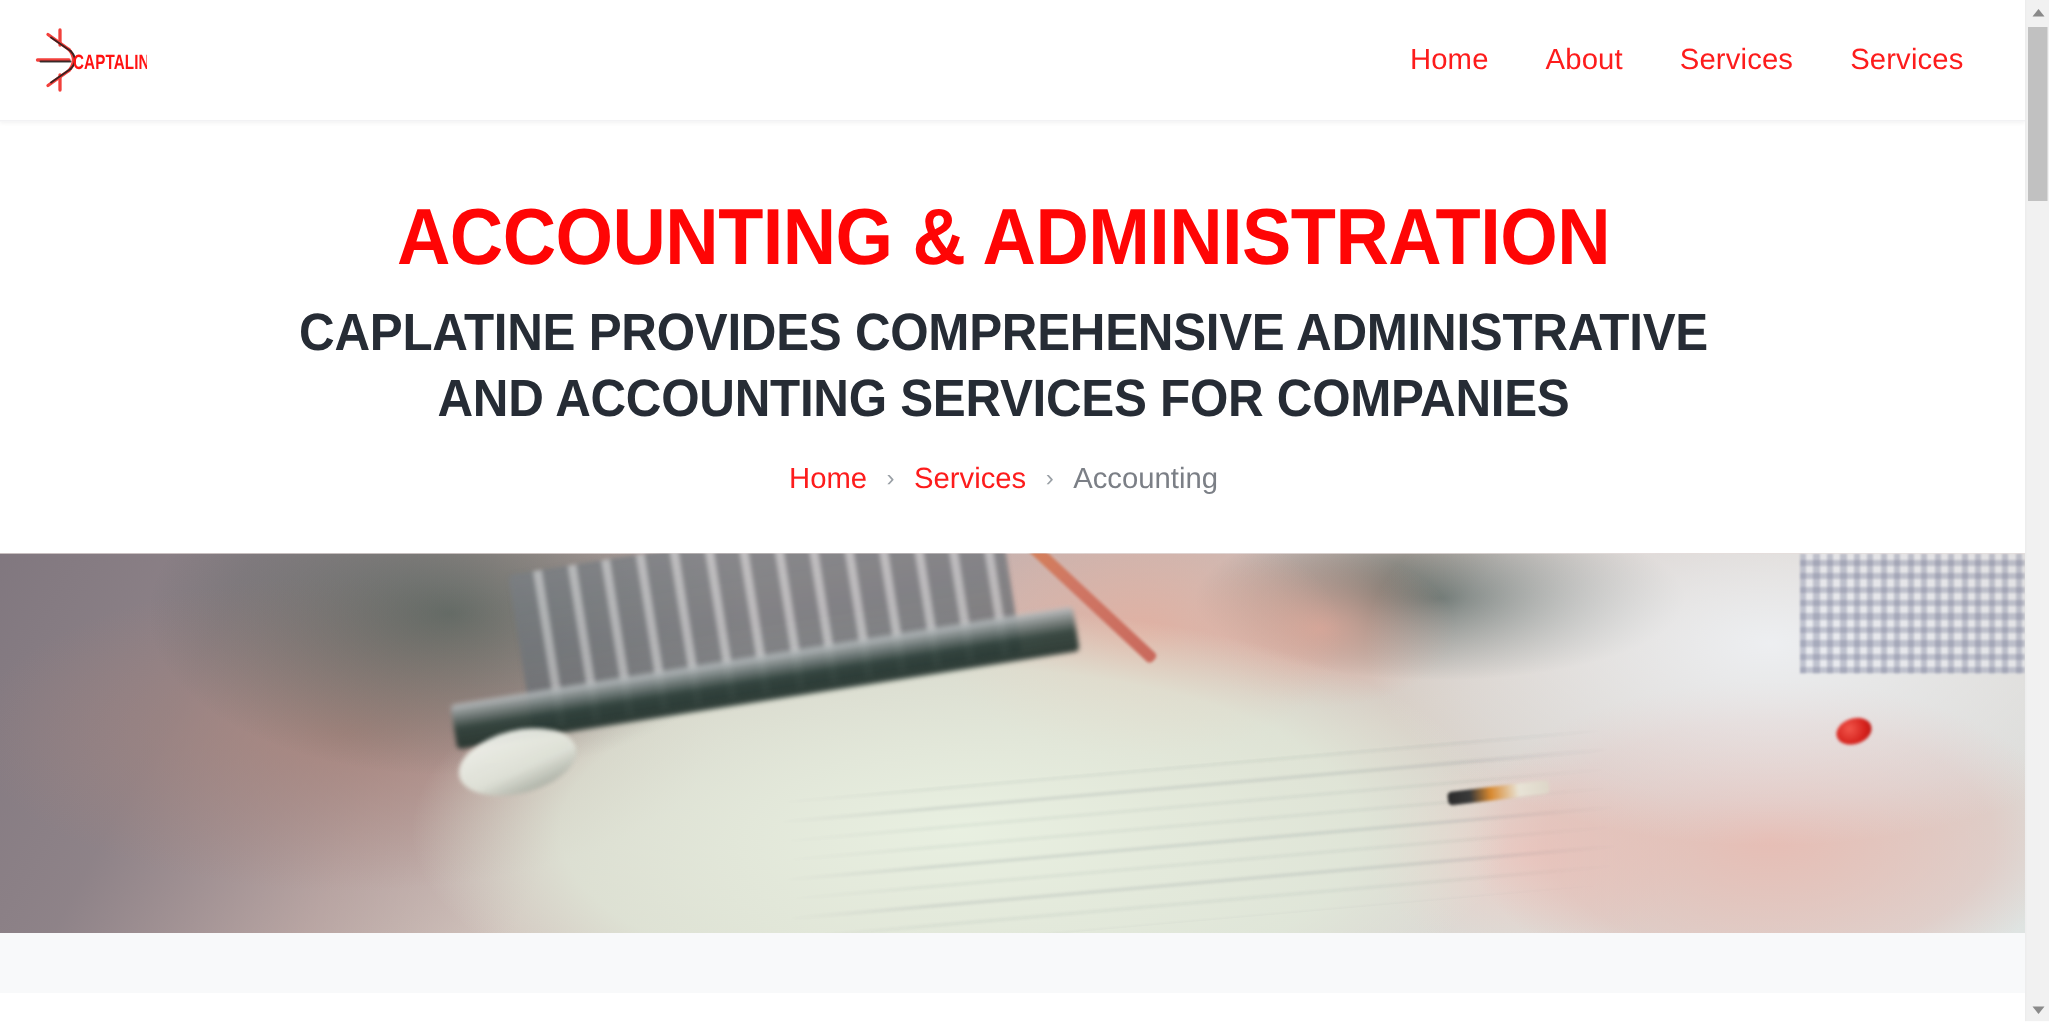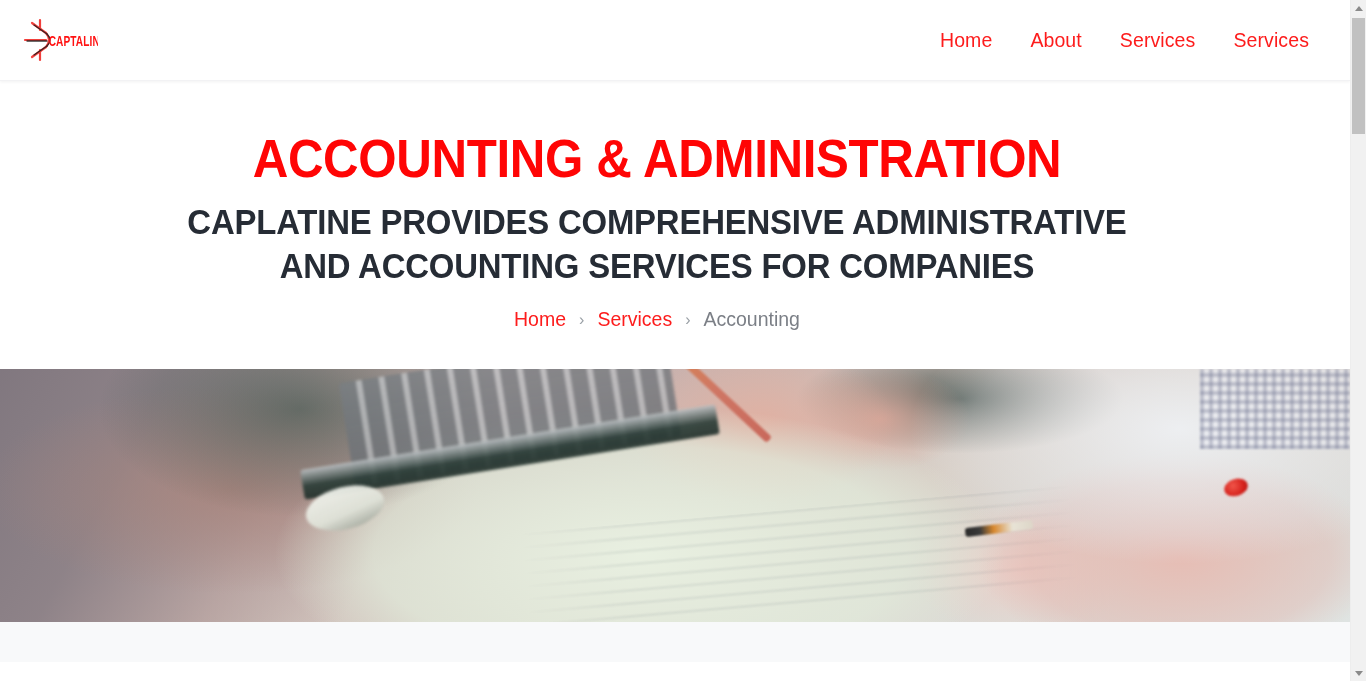--- a/index.html
+++ b/index.html
@@ -77,20 +77,21 @@
   }
 
   
   .page-head {
     position: relative;
     width: 1314px;
     background: #ffffff;
     padding-top: 50px;
     padding-bottom: 40px;
     text-align: center;
+    margin-left: 12px;
   }
 
   .page-title {
     color: #ff0505;
     font-size: 53px;
     line-height: 1.06;
     font-weight: 700;
     letter-spacing: -0.4px;
     font-family: "Liberation Sans Narrow", "Liberation Sans", sans-serif;
     transform: scaleX(0.93);

